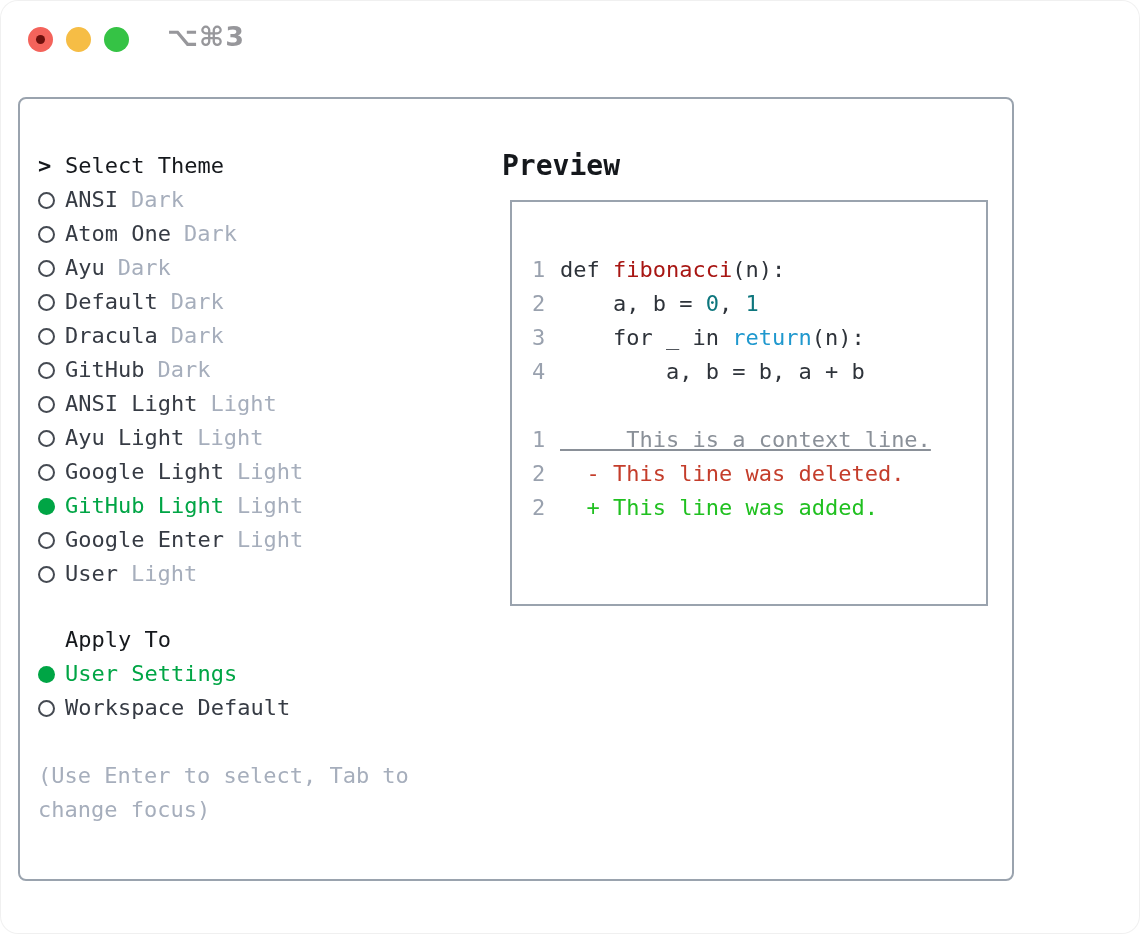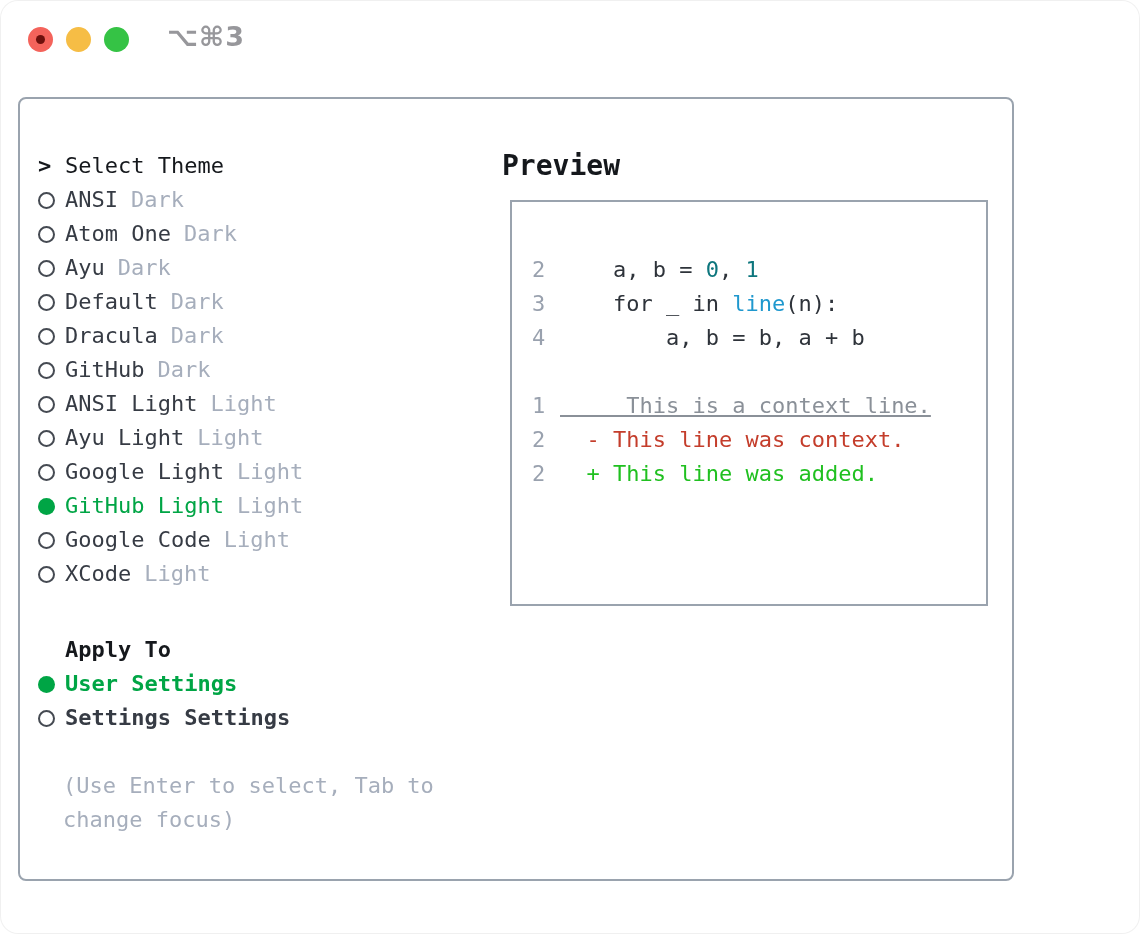--- a/index.html
+++ b/index.html
@@ -27,23 +27,23 @@
   .row{height:34px;display:flex;align-items:center;white-space:pre;}
   .marker{flex:0 0 27px;width:27px;display:flex;align-items:center;}
   .radio{width:13px;height:13px;border:2px solid #454a52;border-radius:50%;box-sizing:content-box;}
   .radio.sel{width:17px;height:17px;border:none;background:var(--selection-green,#00a545);}
   .prompt{color:var(--heading-text,#15181c);font-weight:700;}
   .h-title{color:var(--heading-text,#15181c);font-weight:400;}
   .h-plain{color:var(--heading-text,#15181c);}
   .t-name{color:var(--item-text,#363b44);}
   .t-name.sel{color:var(--selection-green,#00a545);}
   .t-variant{color:var(--muted-gray,#a6aebc);margin-left:13px;text-align:right;}
-  .apply-section{margin-top:42px;font-weight:bold;}
+  .apply-section{margin-top:32px;}
   .hint{margin-top:34px;width:420px;color:var(--muted-gray,#a6aebc);
-        font-size:22px;line-height:34px;white-space:normal;word-break:normal;margin-left:25px;}
+        font-size:22px;line-height:34px;white-space:normal;word-break:normal;}
 
   
   .preview-title{position:absolute;left:482px;top:50px;height:34px;line-height:34px;
                  font-size:28px;font-weight:700;color:var(--heading-text,#15181c);}
   .preview-box{position:absolute;left:490px;top:101px;width:478px;height:406px;box-sizing:border-box;
                border:2px solid var(--panel-border,#9aa3ae);background:#fff;overflow:hidden;}
   .codewrap{position:absolute;left:20px;top:51px;right:4px;}
   .cline{height:34px;line-height:34px;font-size:22px;white-space:pre;}
   .ln{display:inline-block;width:28px;color:var(--line-number-gray,#99a1ae);}
   .t-code{color:var(--code-text,#2e333a);}
@@ -78,46 +78,47 @@
           <div class="row"><span class="marker"><span class="radio"></span></span><span class="t-name">ANSI</span><span class="t-variant">Dark</span></div>
           <div class="row"><span class="marker"><span class="radio"></span></span><span class="t-name">Atom One</span><span class="t-variant">Dark</span></div>
           <div class="row"><span class="marker"><span class="radio"></span></span><span class="t-name">Ayu</span><span class="t-variant">Dark</span></div>
           <div class="row"><span class="marker"><span class="radio"></span></span><span class="t-name">Default</span><span class="t-variant">Dark</span></div>
           <div class="row"><span class="marker"><span class="radio"></span></span><span class="t-name">Dracula</span><span class="t-variant">Dark</span></div>
           <div class="row"><span class="marker"><span class="radio"></span></span><span class="t-name">GitHub</span><span class="t-variant">Dark</span></div>
           <div class="row"><span class="marker"><span class="radio"></span></span><span class="t-name">ANSI Light</span><span class="t-variant">Light</span></div>
           <div class="row"><span class="marker"><span class="radio"></span></span><span class="t-name">Ayu Light</span><span class="t-variant">Light</span></div>
           <div class="row"><span class="marker"><span class="radio"></span></span><span class="t-name">Google Light</span><span class="t-variant">Light</span></div>
           <div class="row"><span class="marker"><span class="radio sel"></span></span><span class="t-name sel">GitHub Light</span><span class="t-variant">Light</span></div>
-          <div class="row"><span class="marker"><span class="radio"></span></span><span class="t-name">Google Code</span><span class="t-variant">Light</span></div>
-          <div class="row"><span class="marker"><span class="radio"></span></span><span class="t-name">XCode</span><span class="t-variant">Light</span></div>
+          <div class="row"><span class="marker"><span class="radio"></span></span><span class="t-name">Google Enter</span><span class="t-variant">Light</span></div>
+          <div class="row"><span class="marker"><span class="radio"></span></span><span class="t-name">User</span><span class="t-variant">Light</span></div>
         </div>
 
       <div class="apply-section">
         <div class="row">
           <span class="marker"></span>
           <span class="h-plain">Apply To</span>
         </div>
         <div id="apply-list">
             <div class="row"><span class="marker"><span class="radio sel"></span></span><span class="t-name sel">User Settings</span></div>
-            <div class="row"><span class="marker"><span class="radio"></span></span><span class="t-name">Settings Settings</span></div>
+            <div class="row"><span class="marker"><span class="radio"></span></span><span class="t-name">Workspace Default</span></div>
           </div>
       </div>
 
       <div class="hint">(Use Enter to select, Tab to change focus)</div>
     </div>
 
     <div class="preview-title">Preview</div>
 
     <div class="preview-box">
       <div class="codewrap" id="codewrap">
+          <div class="cline"><span class="ln">1</span><span class="t-code">def </span><span class="t-func">fibonacci</span><span class="t-code">(n):</span></div>
           <div class="cline"><span class="ln">2</span><span class="t-code">    a, b = </span><span class="t-num">0</span><span class="t-code">, </span><span class="t-num">1</span></div>
-          <div class="cline"><span class="ln">3</span><span class="t-code">    for _ in </span><span class="t-builtin">line</span><span class="t-code">(n):</span></div>
+          <div class="cline"><span class="ln">3</span><span class="t-code">    for _ in </span><span class="t-builtin">return</span><span class="t-code">(n):</span></div>
           <div class="cline"><span class="ln">4</span><span class="t-code">        a, b = b, a + b</span></div>
           <div class="cline"></div>
           <div class="cline"><span class="ln">1</span><span class="t-context">     This is a context line.</span></div>
-          <div class="cline"><span class="ln">2</span><span class="t-deleted">  - This line was context.</span></div>
+          <div class="cline"><span class="ln">2</span><span class="t-deleted">  - This line was deleted.</span></div>
           <div class="cline"><span class="ln">2</span><span class="t-added">  + This line was added.</span></div>
         </div>
     </div>
 
   </div>
 </div>
 
 </body></html>

